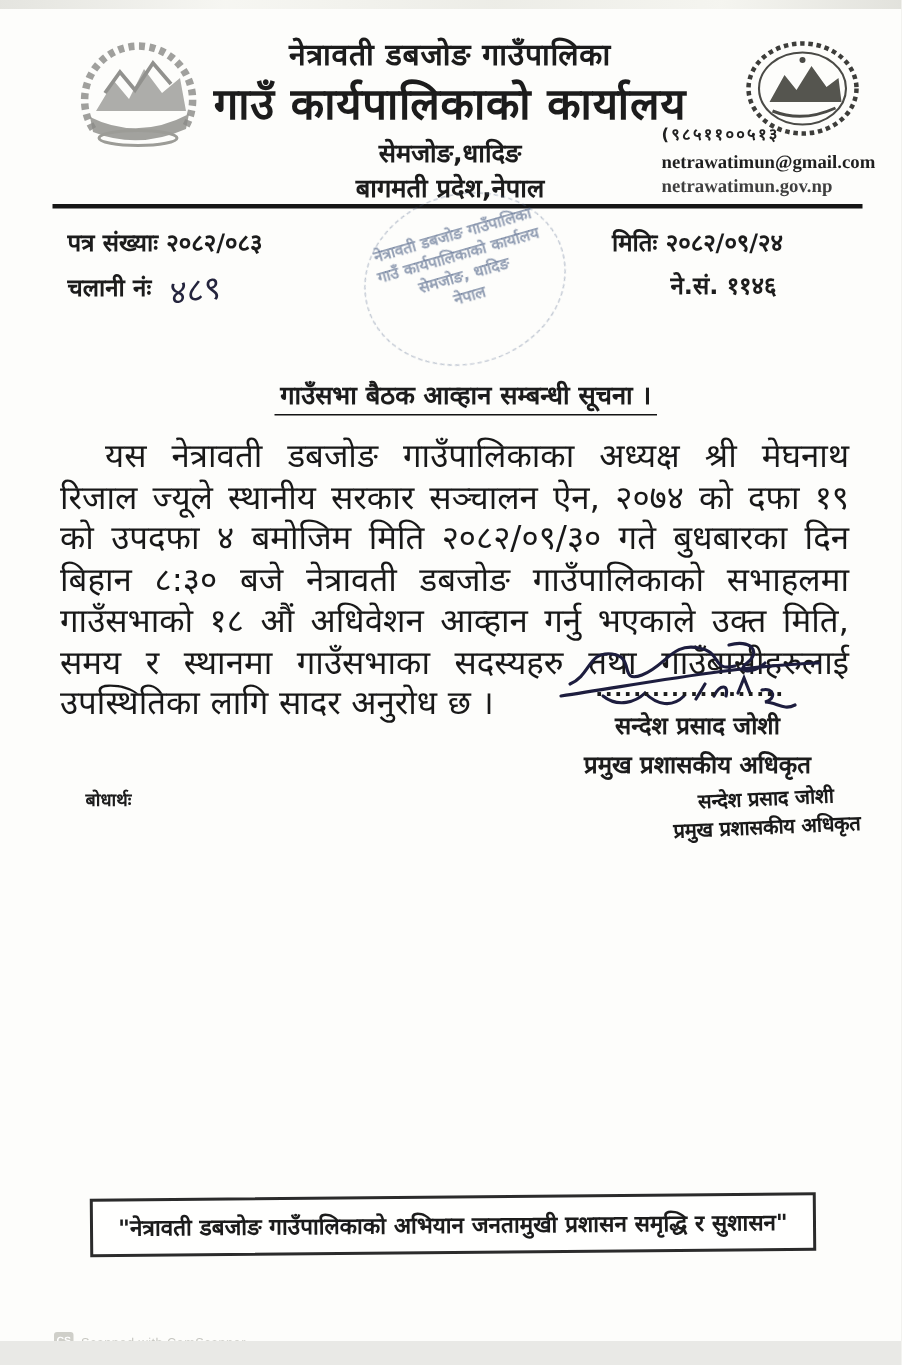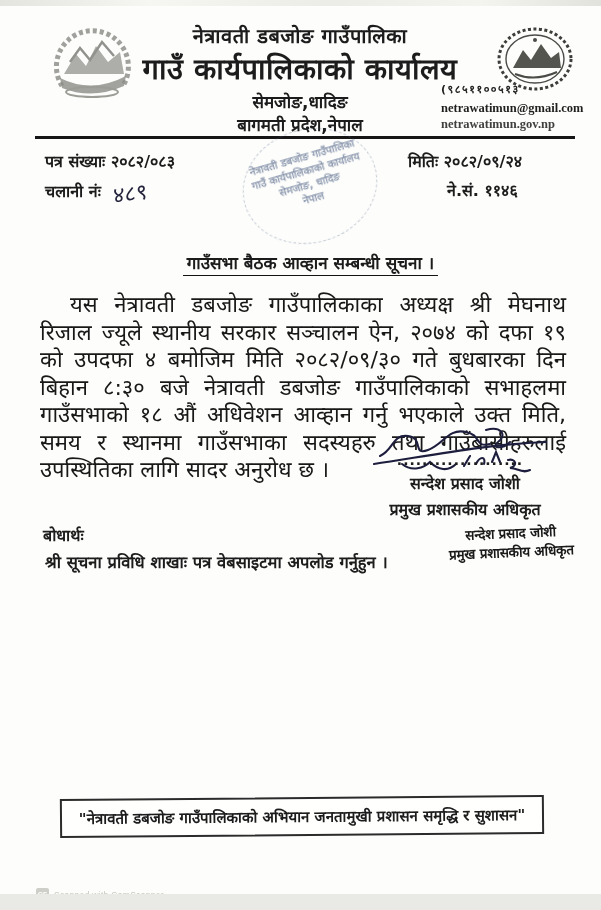--- a/index.html
+++ b/index.html
@@ -66,21 +66,21 @@
   
   .sig-block { position:absolute; left:350px; top:420px; width:230px; height:110px; }
   .sig-scribble { position:absolute; left:18px; top:0; width:200px; height:58px; }
   .sig-dots  { position:absolute; left:35px; top:32px; width:150px; text-align:center;
                font-size:14px; letter-spacing:1px; font-weight:700; }
   .sig-name  { position:absolute; top:52px; width:100%; text-align:center;
                font-size:16px; font-weight:600; }
   .sig-title { position:absolute; top:78px; width:100%; text-align:center;
                font-size:16px; font-weight:600; }
   
-  .cc-label { position:absolute; left:43px; top:524px; font-size:16px; font-weight:700; }
+  .cc-label { position:absolute; left:57px; top:524px; font-size:12px; font-weight:700; }
   .cc-line  { position:absolute; left:45px; top:550px; font-size:16.5px; font-weight:600; white-space:nowrap; }
   
   .officer-stamp {
     position:absolute; left:425px; top:524px; width:172px; text-align:center;
     transform:rotate(-2.5deg); color:#1a1a1a; font-weight:700;
     font-size:13.5px; line-height:19px; letter-spacing:-.2px;
   }
   
   .slogan-box {
     position:absolute; left:60px; top:797px; width:484px;
@@ -172,21 +172,20 @@
         <path d="M34 44 C44 52, 56 48, 62 42 C70 50, 80 52, 88 44"></path>
         <path d="M96 46 l6 -10 M108 44 c4 -8 10 -8 8 0 M124 42 l4 -10 l4 10 M140 40 c8 -2 10 6 2 8 c8 0 12 6 20 2"></path>
       </g>
     </svg>
     <div class="sig-dots">....................</div>
     <div class="sig-name">सन्देश प्रसाद जोशी</div>
     <div class="sig-title">प्रमुख प्रशासकीय अधिकृत</div>
   </div>
 
   <div class="cc-label">बोधार्थः</div>
-  <div class="cc-line">श्री सूचना प्रविधि शाखाः पत्र वेबसाइटमा अपलोड गर्नुहुन ।</div>
 
   <div class="officer-stamp">
     <div>सन्देश प्रसाद जोशी</div>
     <div>प्रमुख प्रशासकीय अधिकृत</div>
   </div>
 
   <div class="slogan-box">"नेत्रावती डबजोङ गाउँपालिकाको अभियान जनतामुखी प्रशासन समृद्धि र सुशासन"</div>
 
   <div class="camscanner">
     <div class="cs-box">CS</div>

